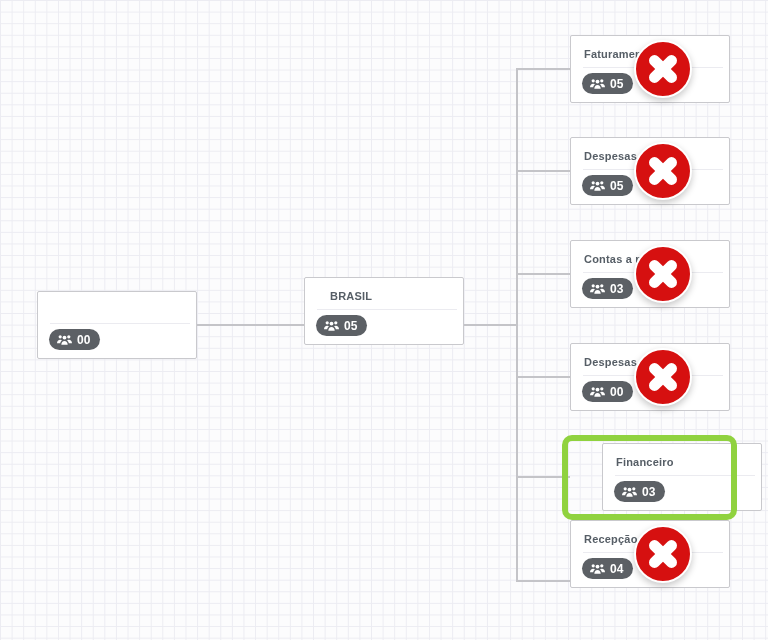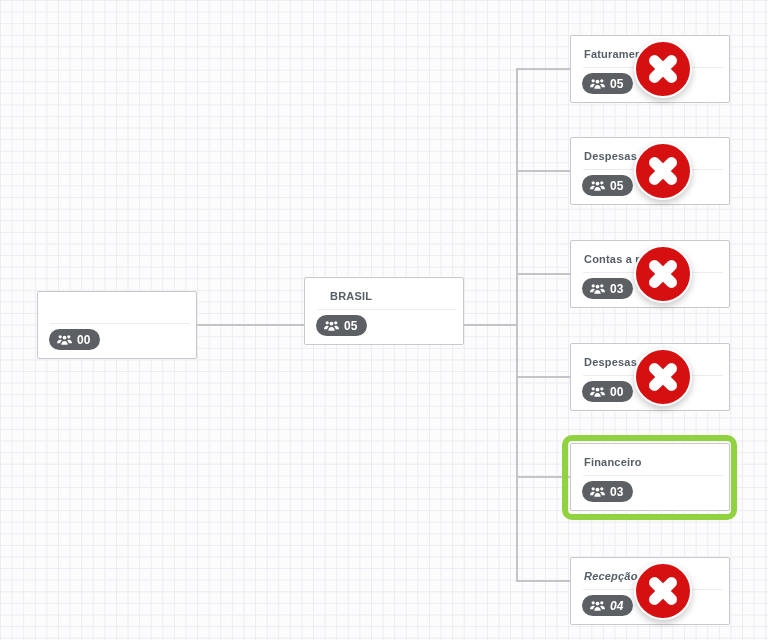--- a/index.html
+++ b/index.html
@@ -243,39 +243,39 @@
             <path d="M4.3 10.8 C4.3 8.6 5.7 7 7.5 7 s3.2 1.6 3.2 3.8 Z"></path>
           </svg>
       </span>
       <span class="badge-count">00</span>
     </div>
     <div class="delete-btn">
       <span class="x-icon"></span>
     </div>
   </div>
 
-  <div class="node" style="left:570px; top:443px;">
+  <div class="node" style="left:602px; top:443px;">
     <div class="node-title">Financeiro</div>
     <div class="node-divider"></div>
     <div class="badge">
       <span class="badge-icon">
         <svg width="15" height="11" viewBox="0 0 15 11" fill="#ffffff">
             <circle cx="3.2" cy="2.8" r="1.6"></circle>
             <circle cx="11.8" cy="2.8" r="1.6"></circle>
             <circle cx="7.5" cy="3.6" r="1.9"></circle>
             <path d="M0 9.2 C0 7.2 1.4 5.8 3.2 5.8 c.7 0 1.3 .2 1.8 .6 C3.9 7.2 3.3 8.1 3.2 9.2 Z"></path>
             <path d="M15 9.2 C15 7.2 13.6 5.8 11.8 5.8 c-.7 0-1.3 .2-1.8 .6 1.1 .8 1.7 1.7 1.8 2.8 Z"></path>
             <path d="M4.3 10.8 C4.3 8.6 5.7 7 7.5 7 s3.2 1.6 3.2 3.8 Z"></path>
           </svg>
       </span>
       <span class="badge-count">03</span>
     </div>
   </div>
 
-  <div class="node" style="left:570px; top:557px;font-style:italic;">
+  <div class="node" style="left:570px; top:520px;">
     <div class="node-title">Recepção</div>
     <div class="node-divider"></div>
     <div class="badge">
       <span class="badge-icon">
         <svg width="15" height="11" viewBox="0 0 15 11" fill="#ffffff">
             <circle cx="3.2" cy="2.8" r="1.6"></circle>
             <circle cx="11.8" cy="2.8" r="1.6"></circle>
             <circle cx="7.5" cy="3.6" r="1.9"></circle>
             <path d="M0 9.2 C0 7.2 1.4 5.8 3.2 5.8 c.7 0 1.3 .2 1.8 .6 C3.9 7.2 3.3 8.1 3.2 9.2 Z"></path>
             <path d="M15 9.2 C15 7.2 13.6 5.8 11.8 5.8 c-.7 0-1.3 .2-1.8 .6 1.1 .8 1.7 1.7 1.8 2.8 Z"></path>

